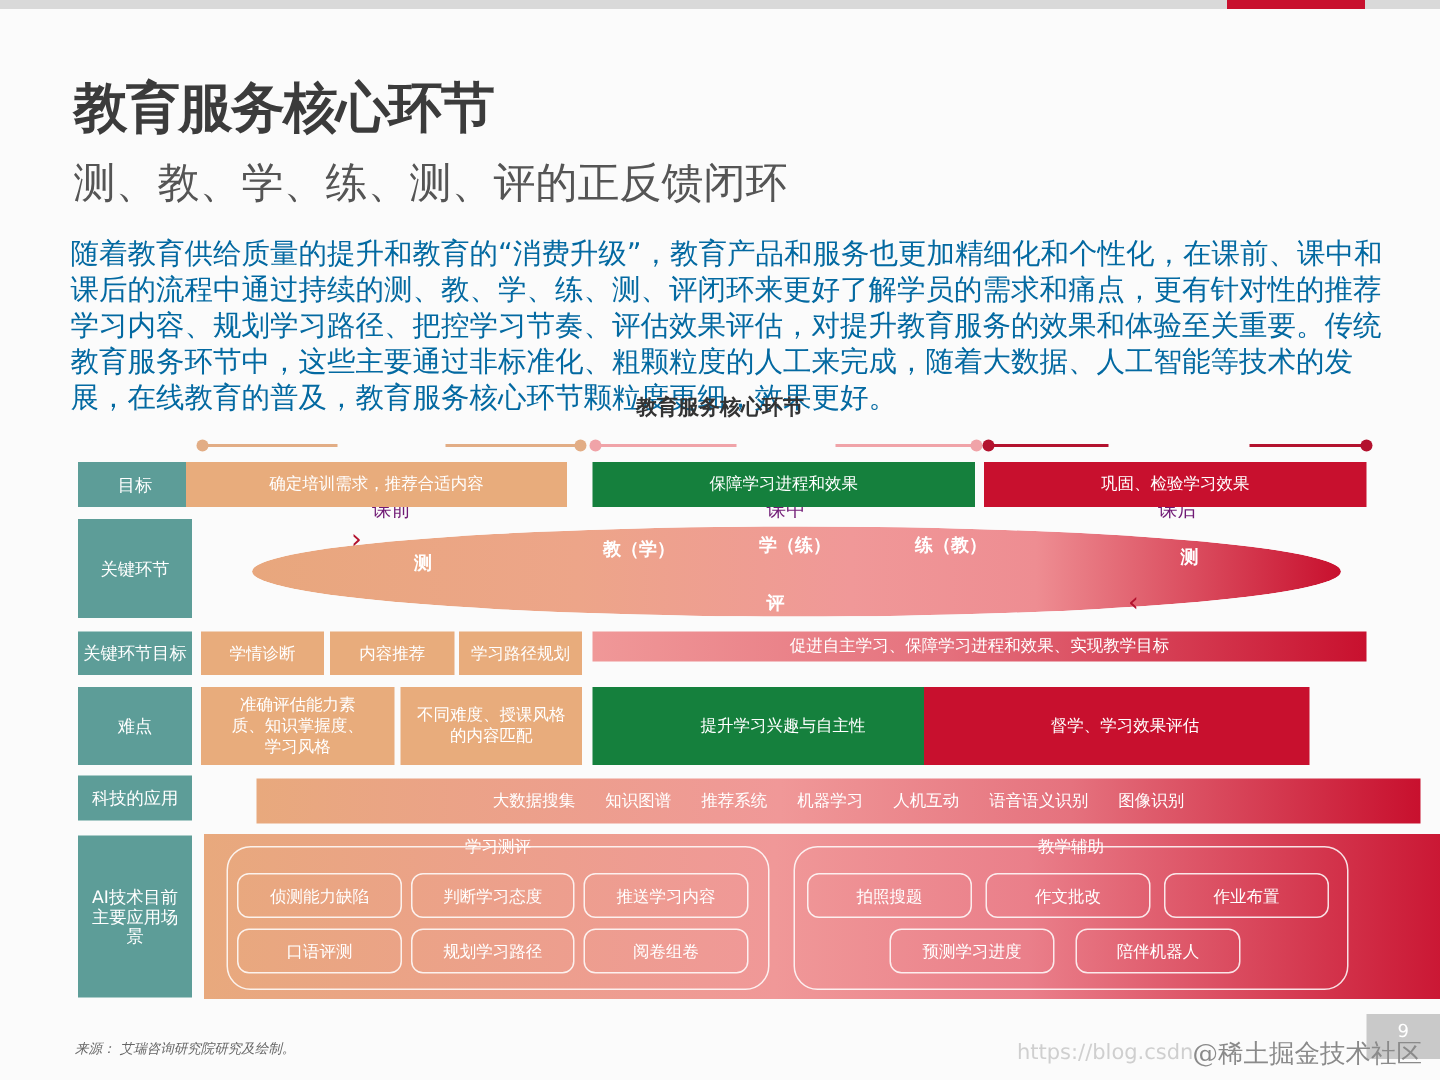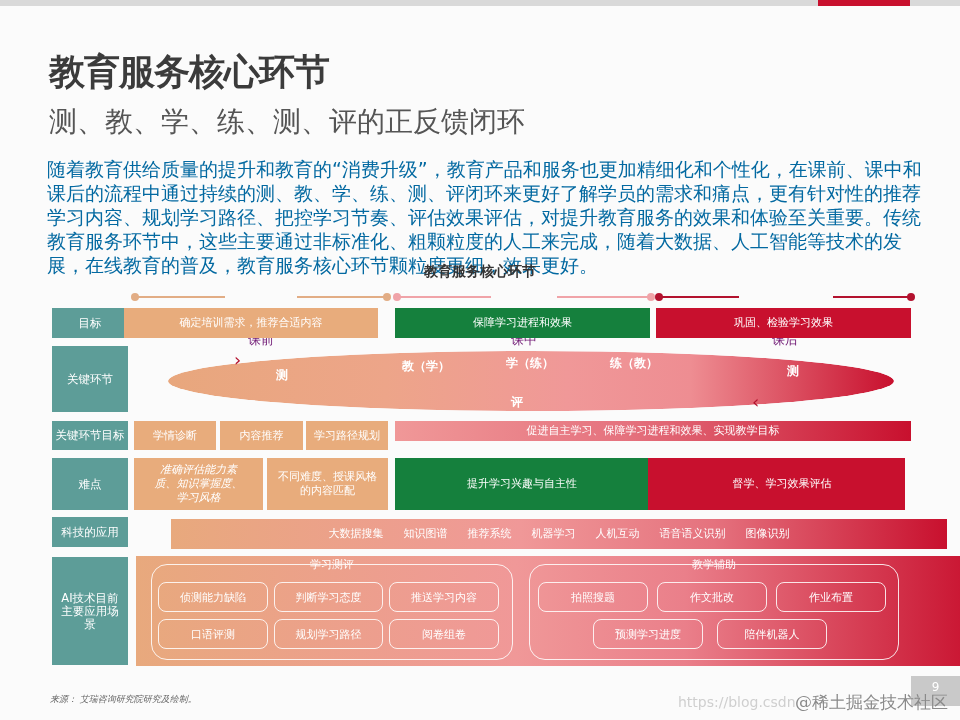--- a/index.html
+++ b/index.html
@@ -95,24 +95,24 @@
 <div class="ell-word" style="left:787px;top:363px;">测</div>
 <div class="ell-word" style="left:511px;top:394px;">评</div>
 
 <div class="rowlabel" style="top:421px;height:29px;">关键环节目标</div>
 <div class="cell c-orange" style="left:134px;top:421px;width:82px;height:29px;">学情诊断</div>
 <div class="cell c-orange" style="left:220px;top:421px;width:83px;height:29px;">内容推荐</div>
 <div class="cell c-orange" style="left:306px;top:421px;width:82px;height:29px;padding:0 8px;">学习路径规划</div>
 <div class="cell" style="left:395px;top:421px;width:516px;height:20px;background:linear-gradient(90deg,#f09898 0%,#e5727e 45%,#c8102e 100%);">促进自主学习、保障学习进程和效果、实现教学目标</div>
 
 <div class="rowlabel" style="top:458px;height:52px;">难点</div>
-<div class="cell c-orange" style="left:134px;top:458px;width:129px;height:52px;padding:0 20px;font-style:italic;">准确评估能力素质、知识掌握度、学习风格</div>
+<div class="cell c-orange" style="left:134px;top:458px;width:129px;height:52px;padding:0 20px;">准确评估能力素质、知识掌握度、学习风格</div>
 <div class="cell c-orange" style="left:267px;top:458px;width:121px;height:52px;padding:0 10px;">不同难度、授课风格的内容匹配</div>
 <div class="cell c-pink" style="left:395px;top:458px;width:254px;height:52px;">提升学习兴趣与自主性</div>
-<div class="cell c-red" style="left:648px;top:458px;width:257px;height:52px;padding-left:11px;">督学、学习效果评估</div>
+<div class="cell c-red" style="left:616px;top:458px;width:257px;height:52px;padding-left:11px;">督学、学习效果评估</div>
 
 <div class="rowlabel" style="top:517px;height:30px;">科技的应用</div>
 <div class="cell" style="left:135px;top:519px;width:776px;height:30px;background:linear-gradient(90deg,#e8a97d 0%,#f09898 45%,#e5727e 70%,#c8102e 100%);gap:20px;margin-left:36px;">
   <span>大数据搜集</span>
   <span>知识图谱</span>
   <span>推荐系统</span>
   <span>机器学习</span>
   <span>人机互动</span>
   <span>语音语义识别</span>
   <span>图像识别</span>

